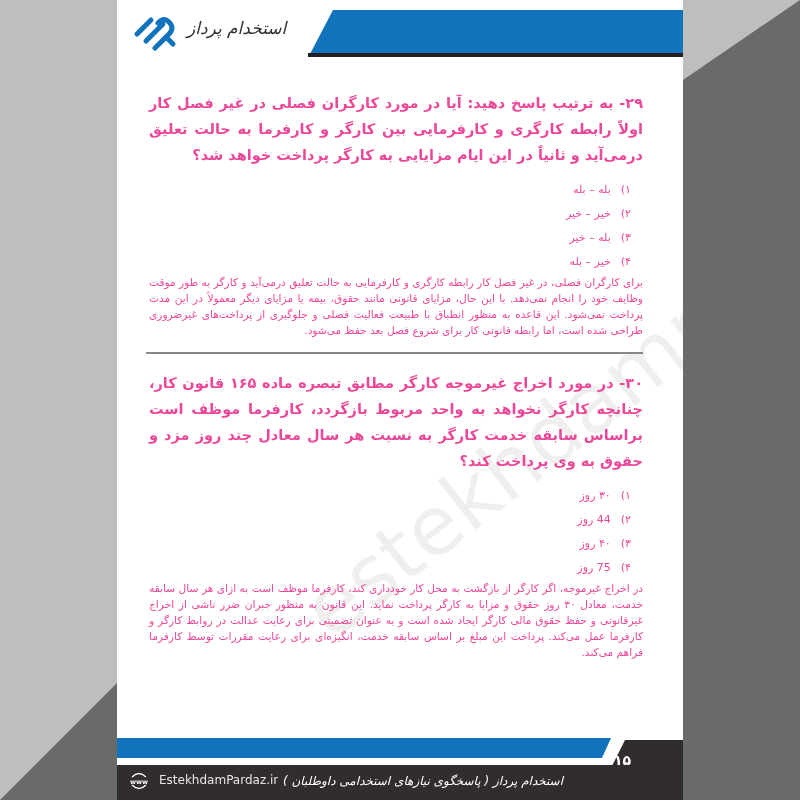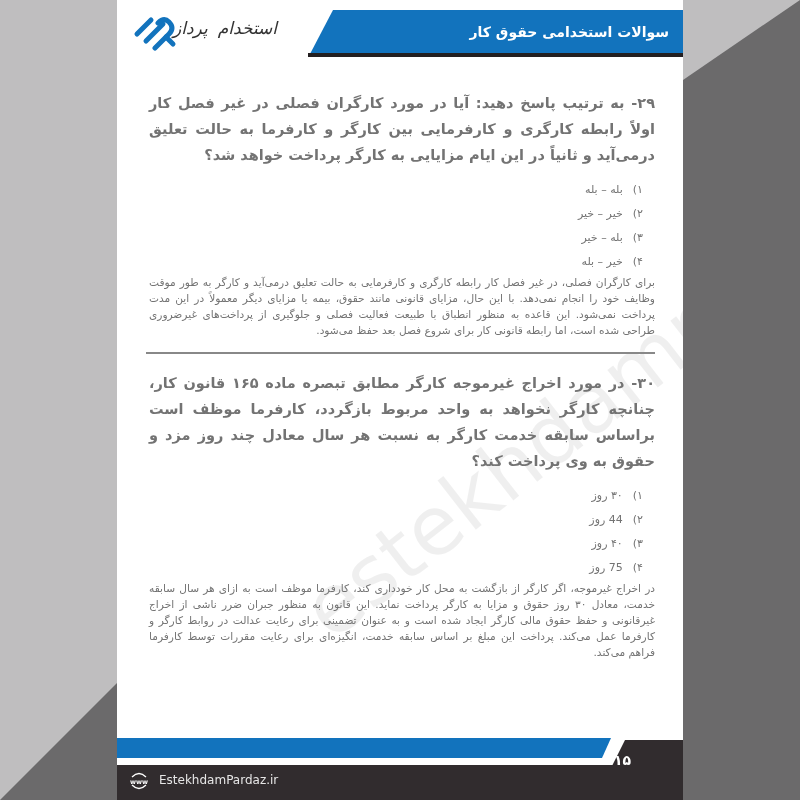--- a/index.html
+++ b/index.html
@@ -6,23 +6,23 @@
   body { width:800px; height:800px; position:relative; overflow:hidden; background:#bfbebf; font-family:"DejaVu Sans", sans-serif; }
   .bg-tr { position:absolute; left:683px; top:0; width:117px; height:800px; background:#6b6a6b; }
   .bg-tr-light { position:absolute; left:683px; top:0; width:117px; height:80px; background:#bfbebf; clip-path:polygon(0 0,100% 0,0 100%); }
   .bg-bl { position:absolute; left:0; top:683px; width:117px; height:117px; background:#6b6a6b; clip-path:polygon(100% 0,100% 100%,0 100%); }
   .page { position:absolute; left:117px; top:0; width:566px; height:800px; background:#fff; overflow:hidden; }
 
   .hdr-bar { position:absolute; left:193px; top:10px; width:373px; height:44px; background:#1273bd; clip-path:polygon(23px 0,100% 0,100% 100%,0 100%); }
   .hdr-line { position:absolute; left:191px; top:53px; width:375px; height:4px; background:#231f20; }
   .hdr-title { position:absolute; right:14px; top:10px; height:44px; line-height:44px; color:#fff; font-weight:bold; font-size:14px; direction:rtl; }
   .logo { position:absolute; left:16px; top:14px; width:46px; height:40px; }
-  .logo-text { position:absolute; left:56px; top:18px; font-size:17px; color:#333; direction:rtl; font-style:italic;font-family:Liberation Mono, monospace; }
+  .logo-text { position:absolute; left:70px; top:18px; font-size:17px; color:#333; direction:rtl; font-style:italic; }
 
-  .content { position:absolute; left:32px; right:28px; top:90px; direction:rtl; text-align:justify; color:#737373; }
+  .content { position:absolute; left:32px; right:40px; top:90px; direction:rtl; text-align:justify; color:#ec4899; }
   .q { font-weight:bold; font-size:14.5px; line-height:26px; margin:0; }
   .opts { list-style:none; margin:10px 0 0 0; padding:0 12px 0 0; font-size:11px; }
   .opts li { height:24px; line-height:24px; display:flex; gap:10px; }
   .ans { font-weight:bold; font-size:12px; margin:10px 0 14px; }
   .exp { font-size:10.6px; line-height:16px; margin:0; }
   .sep { height:0; border-top:2px solid #888; margin:14px 0 16px -3px; }
 
   .wm { position:absolute; left:110px; top:320px; font-size:82px; color:#000; opacity:0.06; transform:rotate(-38deg); font-family:"DejaVu Sans", sans-serif; white-space:nowrap; pointer-events:none; }
 
   .ftr-blue { position:absolute; left:0; top:738px; width:494px; height:20px; background:#1273bd; clip-path:polygon(0 0,100% 0,calc(100% - 9px) 100%,0 100%); }
@@ -37,21 +37,20 @@
 <body>
 
 <div class="bg-tr"></div>
 <div class="bg-tr-light"></div>
 <div class="bg-bl"></div>
 
 <div class="page">
 
   <div class="hdr-bar"></div>
   <div class="hdr-line"></div>
-  <div class="hdr-title">سوالات استخدامی حقوق کار</div>
 
   <svg class="logo" viewBox="0 0 46 40">
     <g stroke="#1273bd" stroke-width="5" stroke-linecap="round" fill="none">
       <line x1="4" y1="20" x2="18" y2="6"></line>
       <line x1="13" y1="27" x2="30" y2="10"></line>
       <path d="M22 34 L36 20 Q42 14 36 8 Q31 3 25 9"></path>
       <line x1="33" y1="23" x2="40" y2="30"></line>
     </g>
   </svg>
   <div class="logo-text">استخدام پرداز</div>
@@ -106,20 +105,21 @@
           </li>
       </ul>
       <p class="exp">در اخراج غیرموجه، اگر کارگر از بازگشت به محل کار خودداری کند، کارفرما موظف است به ازای هر سال سابقه خدمت، معادل ۳۰ روز حقوق و مزایا به کارگر پرداخت نماید. این قانون به منظور جبران ضرر ناشی از اخراج غیرقانونی و حفظ حقوق مالی کارگر ایجاد شده است و به عنوان تضمینی برای رعایت عدالت در روابط کارگر و کارفرما عمل می‌کند. پرداخت این مبلغ بر اساس سابقه خدمت، انگیزه‌ای برای رعایت مقررات توسط کارفرما فراهم می‌کند.</p>
     </section>
   </div>
 
   <div class="ftr-blue"></div>
   <div class="ftr-dark-r"></div>
   <div class="ftr-dark"></div>
   <div class="ftr-page">۱۵</div>
+  <div class="ftr-slogan">استخدام پرداز ( پاسخگوی نیازهای استخدامی داوطلبان )</div>
   <div class="ftr-www">
     <svg width="20" height="22" viewBox="0 0 20 22">
       <path d="M3 7 Q10 0 17 7" stroke="#fff" stroke-width="1.3" fill="none"></path>
       <path d="M3 15 Q10 22 17 15" stroke="#fff" stroke-width="1.3" fill="none"></path>
       <text x="10" y="13.5" font-size="6.5" fill="#fff" text-anchor="middle" font-family="DejaVu Sans, sans-serif" font-weight="bold">www</text>
     </svg>
   </div>
   <div class="ftr-url">EstekhdamPardaz.ir</div>
 </div>
 

